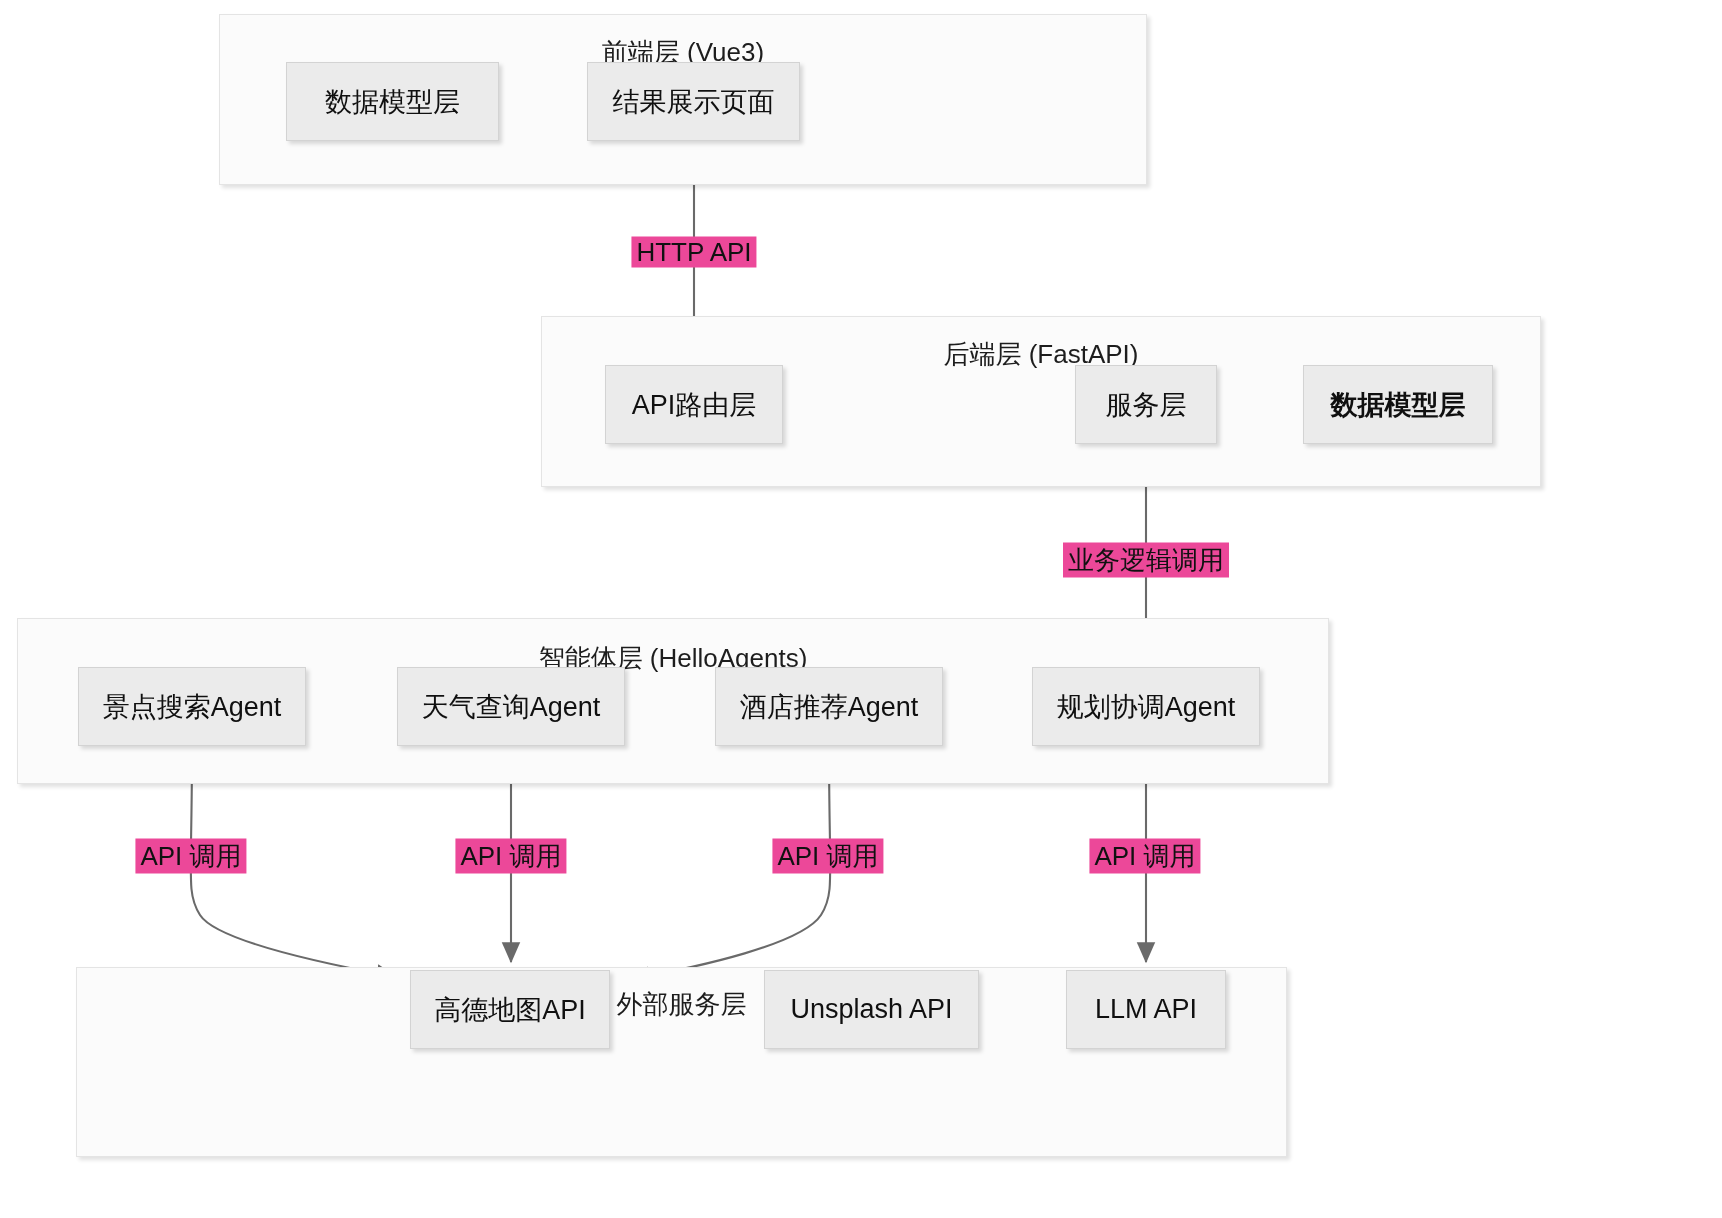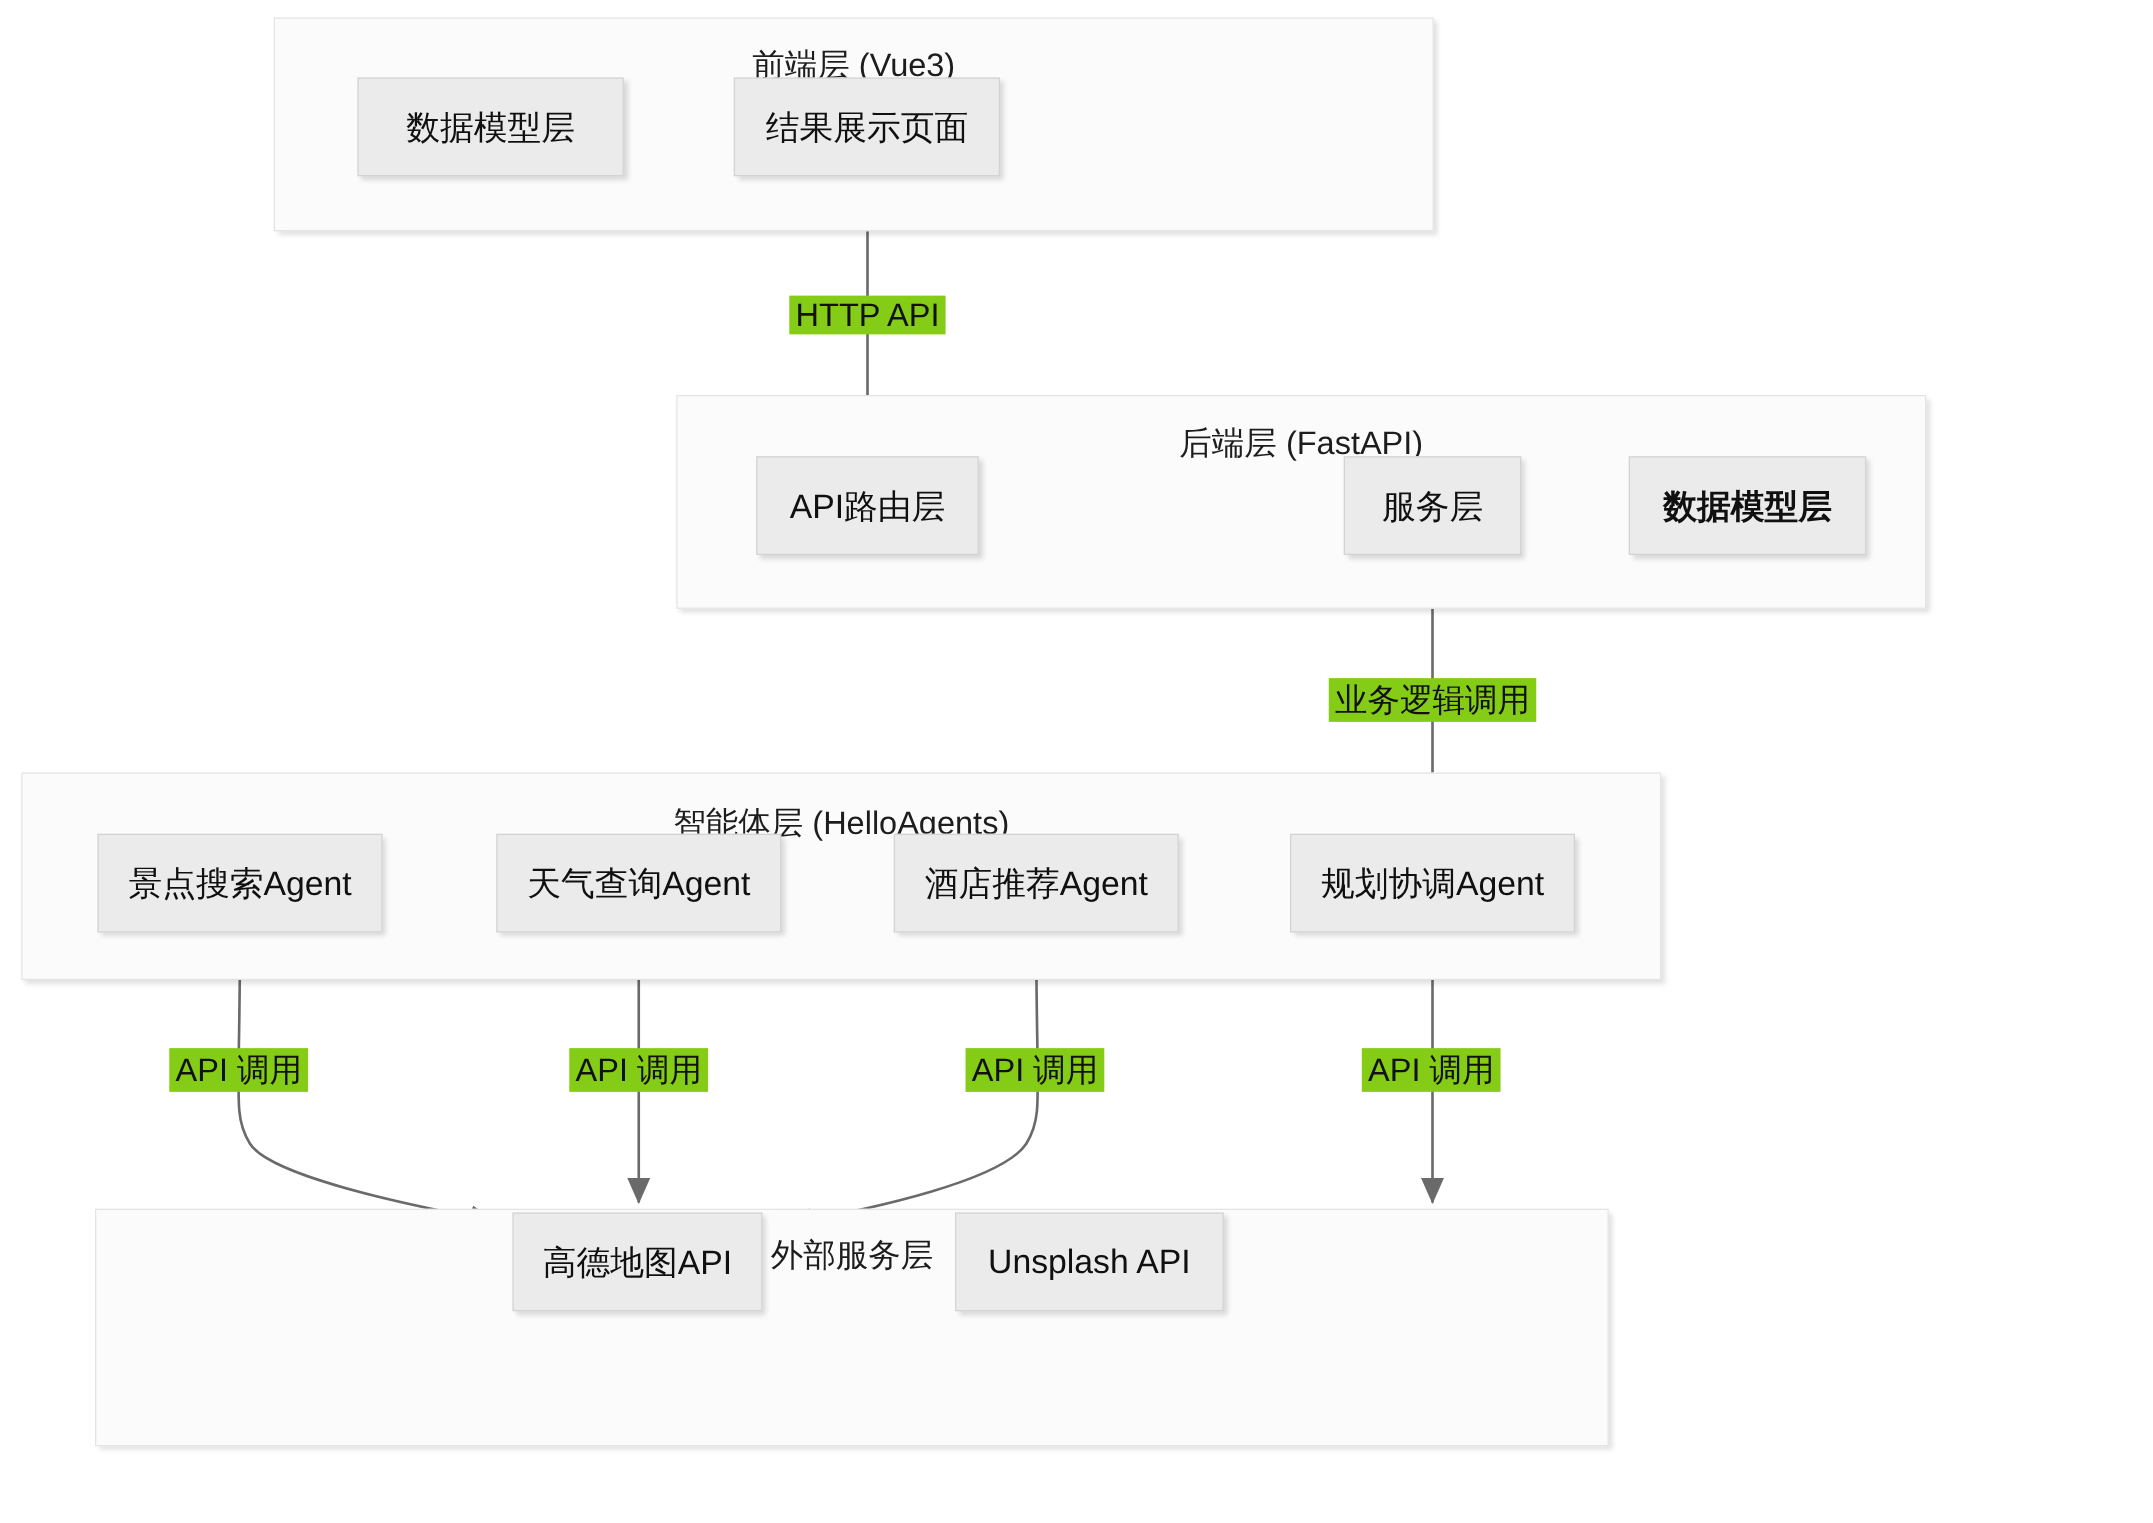--- a/index.html
+++ b/index.html
@@ -41,21 +41,21 @@
     font-size:27px;
     color:#101010;
     white-space:nowrap;
   }
   
   .edge-label{
     position:absolute;
     font-size:26px;
     color:#111;
     white-space:nowrap;
-    background:#84cc16;
+    background:#ec4899;
     padding:0 5px;
     transform:translate(-50%,-50%);
     pointer-events:none;
   }
   svg.edges{
     position:absolute;left:0;top:0;
     width:1722px;height:1218px;
     overflow:visible;
     pointer-events:none;
   }
@@ -100,20 +100,21 @@
   <div class="node" style="left:78px;top:667px;width:228px;height:79px;">景点搜索Agent</div>
   <div class="node" style="left:397px;top:667px;width:228px;height:79px;">天气查询Agent</div>
   <div class="node" style="left:715px;top:667px;width:228px;height:79px;">酒店推荐Agent</div>
   <div class="node" style="left:1032px;top:667px;width:228px;height:79px;">规划协调Agent</div>
 
   <div class="layer" style="left:76px;top:967px;width:1211px;height:190px;">
     <div class="layer-title" style="top:19px;">外部服务层</div>
   </div>
   <div class="node" style="left:410px;top:970px;width:200px;height:79px;">高德地图API</div>
   <div class="node" style="left:764px;top:970px;width:215px;height:79px;">Unsplash API</div>
+  <div class="node" style="left:1066px;top:970px;width:160px;height:79px;">LLM API</div>
 
   <div class="edge-label" style="left:694px;top:252px;">HTTP API</div>
   <div class="edge-label" style="left:1146px;top:560px;">业务逻辑调用</div>
   <div class="edge-label" style="left:191px;top:856px;">API 调用</div>
   <div class="edge-label" style="left:511px;top:856px;">API 调用</div>
   <div class="edge-label" style="left:828px;top:856px;">API 调用</div>
   <div class="edge-label" style="left:1145px;top:856px;">API 调用</div>
 
 </div>
 

